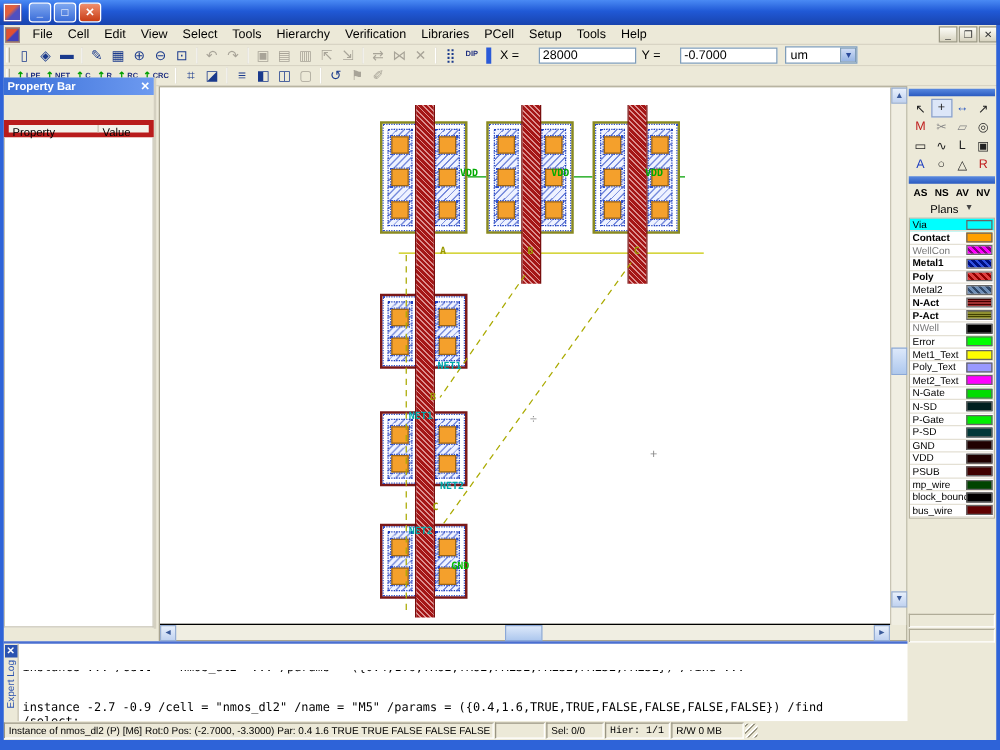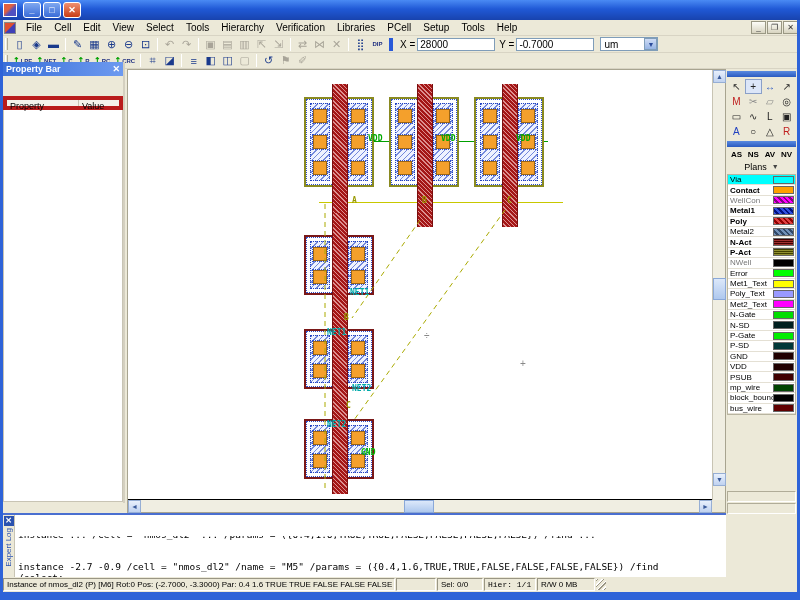--- a/index.html
+++ b/index.html
@@ -36,21 +36,21 @@
   #tb2 { top:53px; height:16px; }
   .grip { width:3px; height:12px; border-left:1px solid #fff; border-right:1px solid #b0ac98; margin:0 3px; }
   .tb-btn { min-width:17px; height:15px; display:flex; align-items:center; justify-content:center;
     font-size:11px; color:#1a3a8c; padding:0 1px; border:1px solid transparent; }
   .tb-btn.txt { font-size:6px; font-weight:bold; color:#203080; letter-spacing:0; }
   .tb-btn.dis { color:#a8a498; }
   .tb-sep { width:1px; height:13px; background:#b8b4a0; border-right:1px solid #fff; margin:0 3px; }
   .tb-blue { width:4px; height:13px; background:#2a5ad8; margin:0 3px; }
   .coord-label { font-size:10px; margin:0 2px 0 4px; }
   .coord-input { width:78px; height:13px; border:1px solid #7f9db9; font-size:10px; padding:0 2px;
-    font-family:"Liberation Sans",sans-serif; }
+    font-family:"Liberation Sans",sans-serif;margin-left:14px; }
   .unit-box { width:58px; height:14px; border:1px solid #7f9db9; background:#fff; margin-left:6px;
     display:flex; align-items:center; font-size:10px; padding-left:3px; }
   .unit-arrow { margin-left:auto; width:13px; height:12px; background:linear-gradient(#cfdcf5,#96b4e4);
     border:1px solid #7f9db9; color:#2a4a9a; font-size:7px; text-align:center; line-height:11px; }
   .ga { color:#00a000; font-size:8px; margin-right:1px; }
 
   
   #leftpanel { position:absolute; left:3px; top:62px; width:122px; height:441px; background:#ece9d8;
     border-right:2px solid #d4d0c0; }
   #pb-title { height:14px; background:linear-gradient(90deg,#3a6fd8,#6d9af0); color:#fff; font-size:9px;

